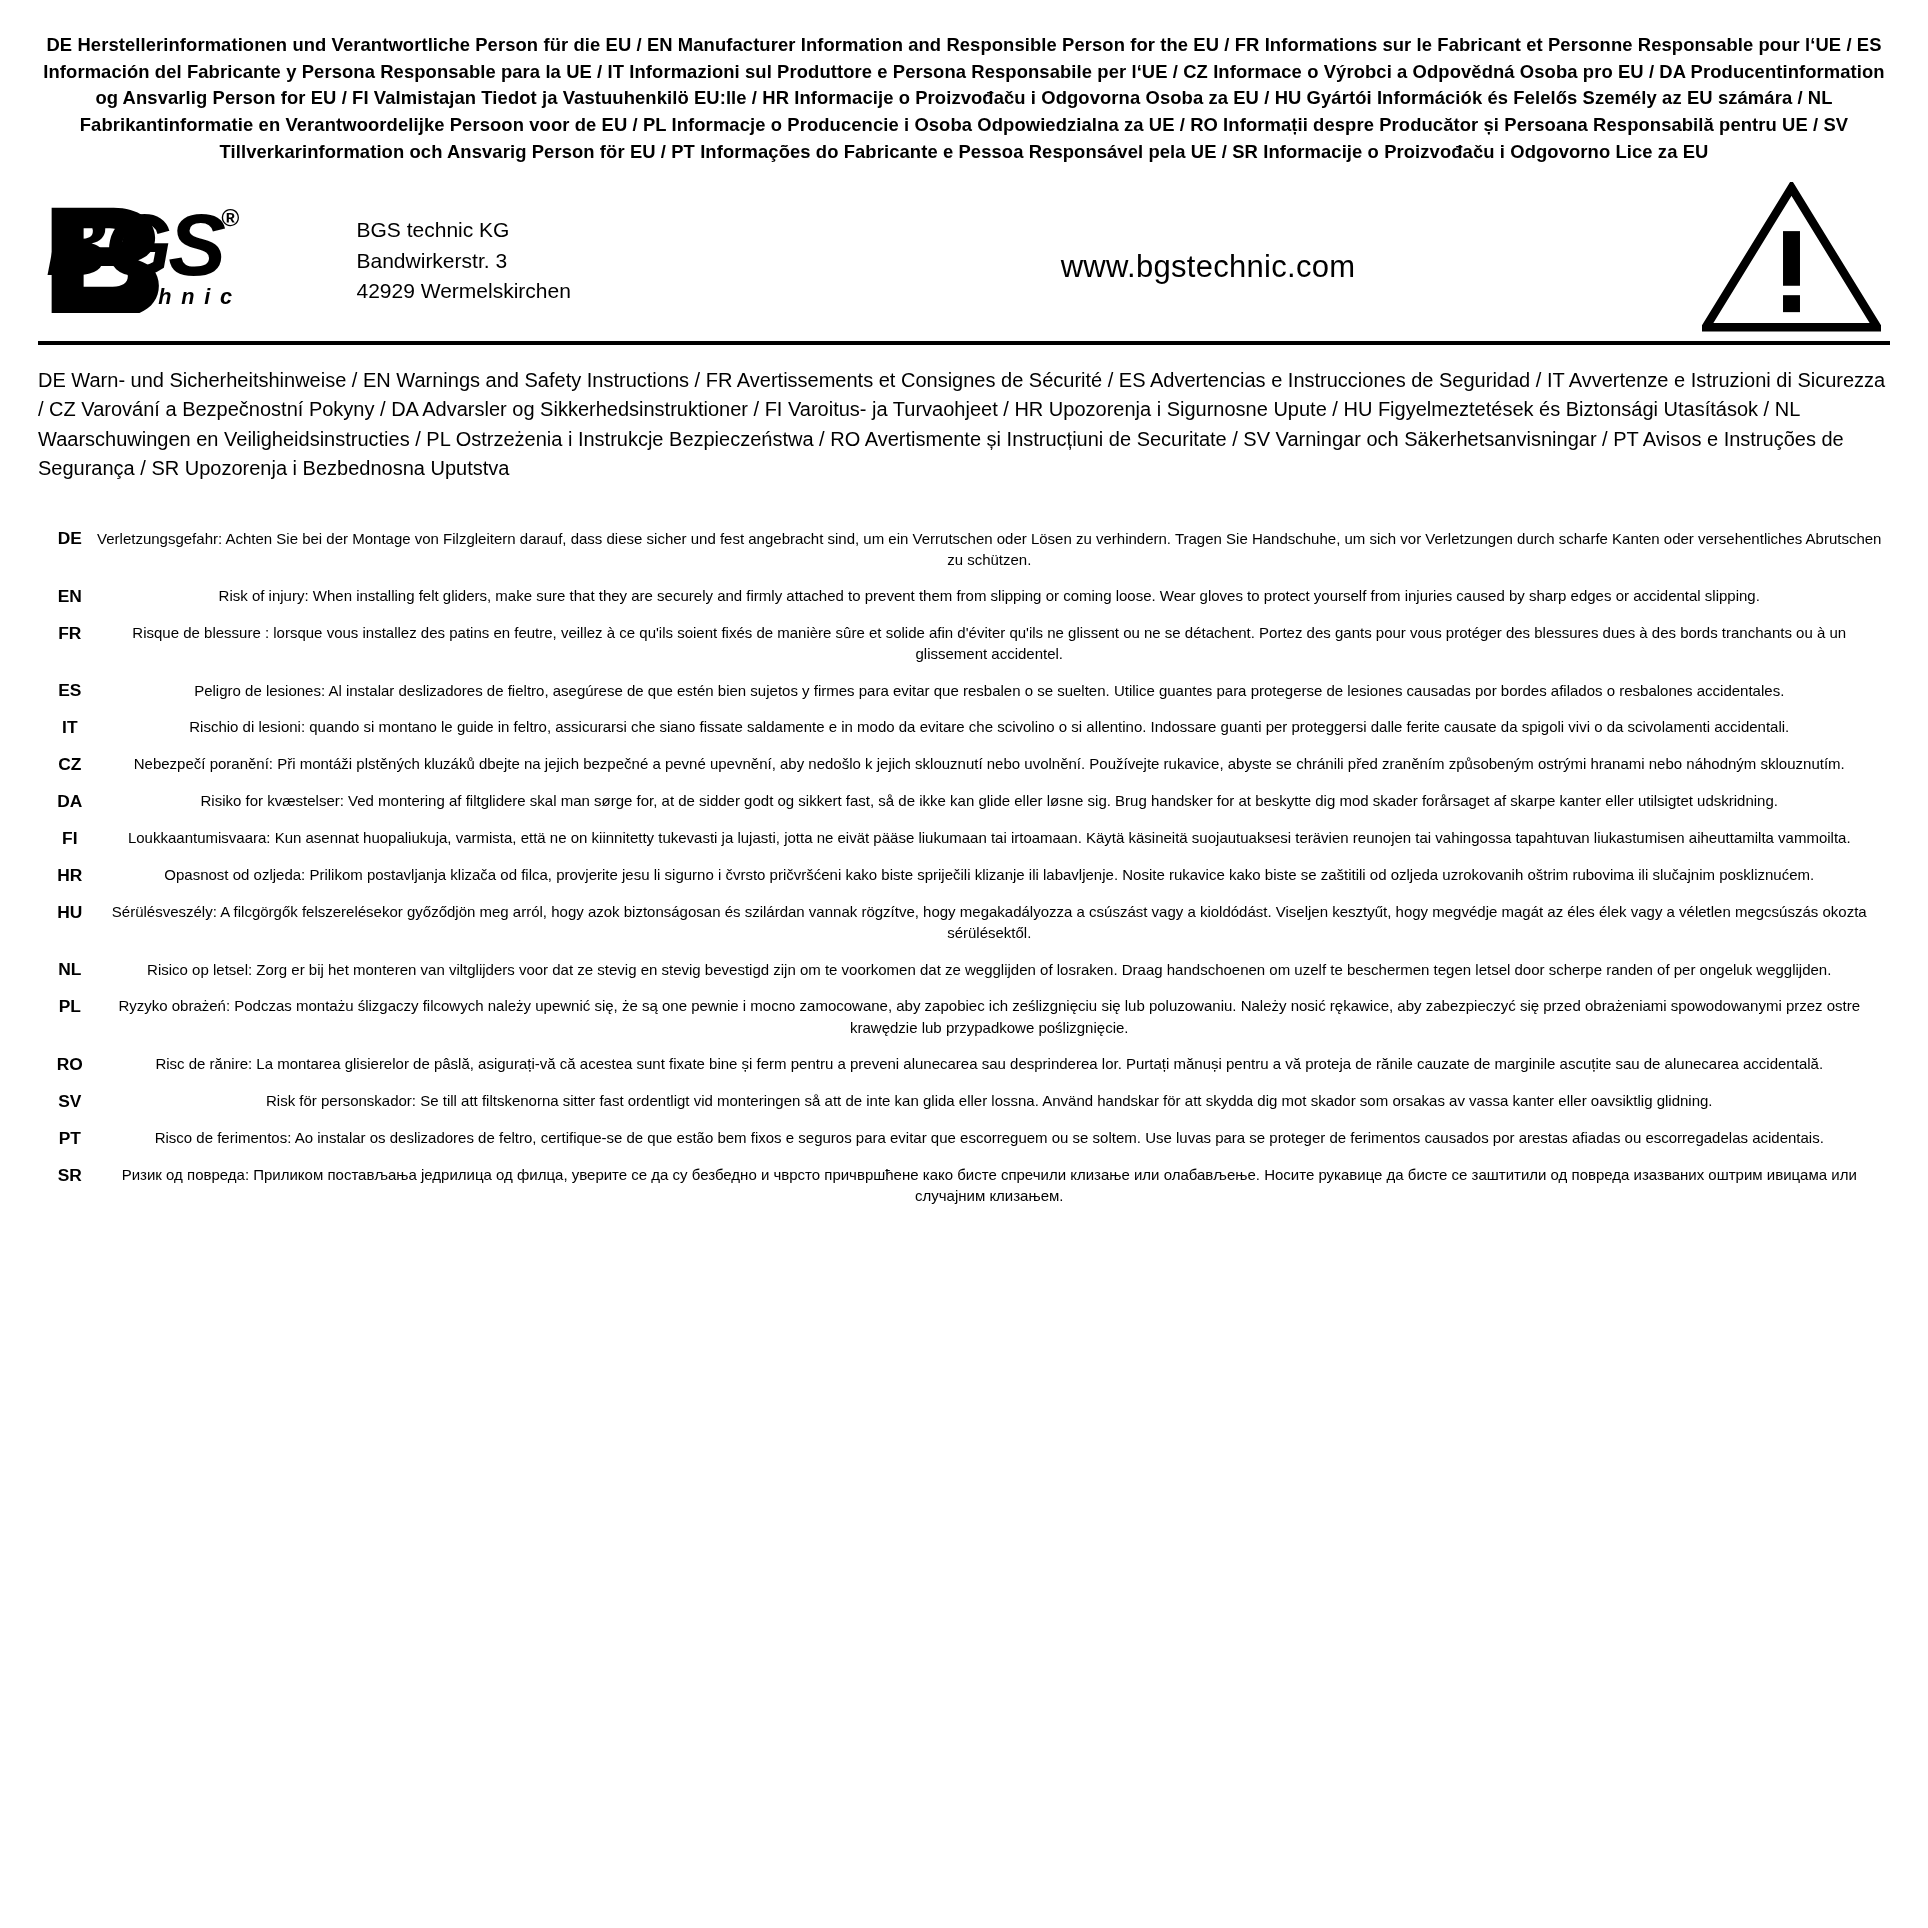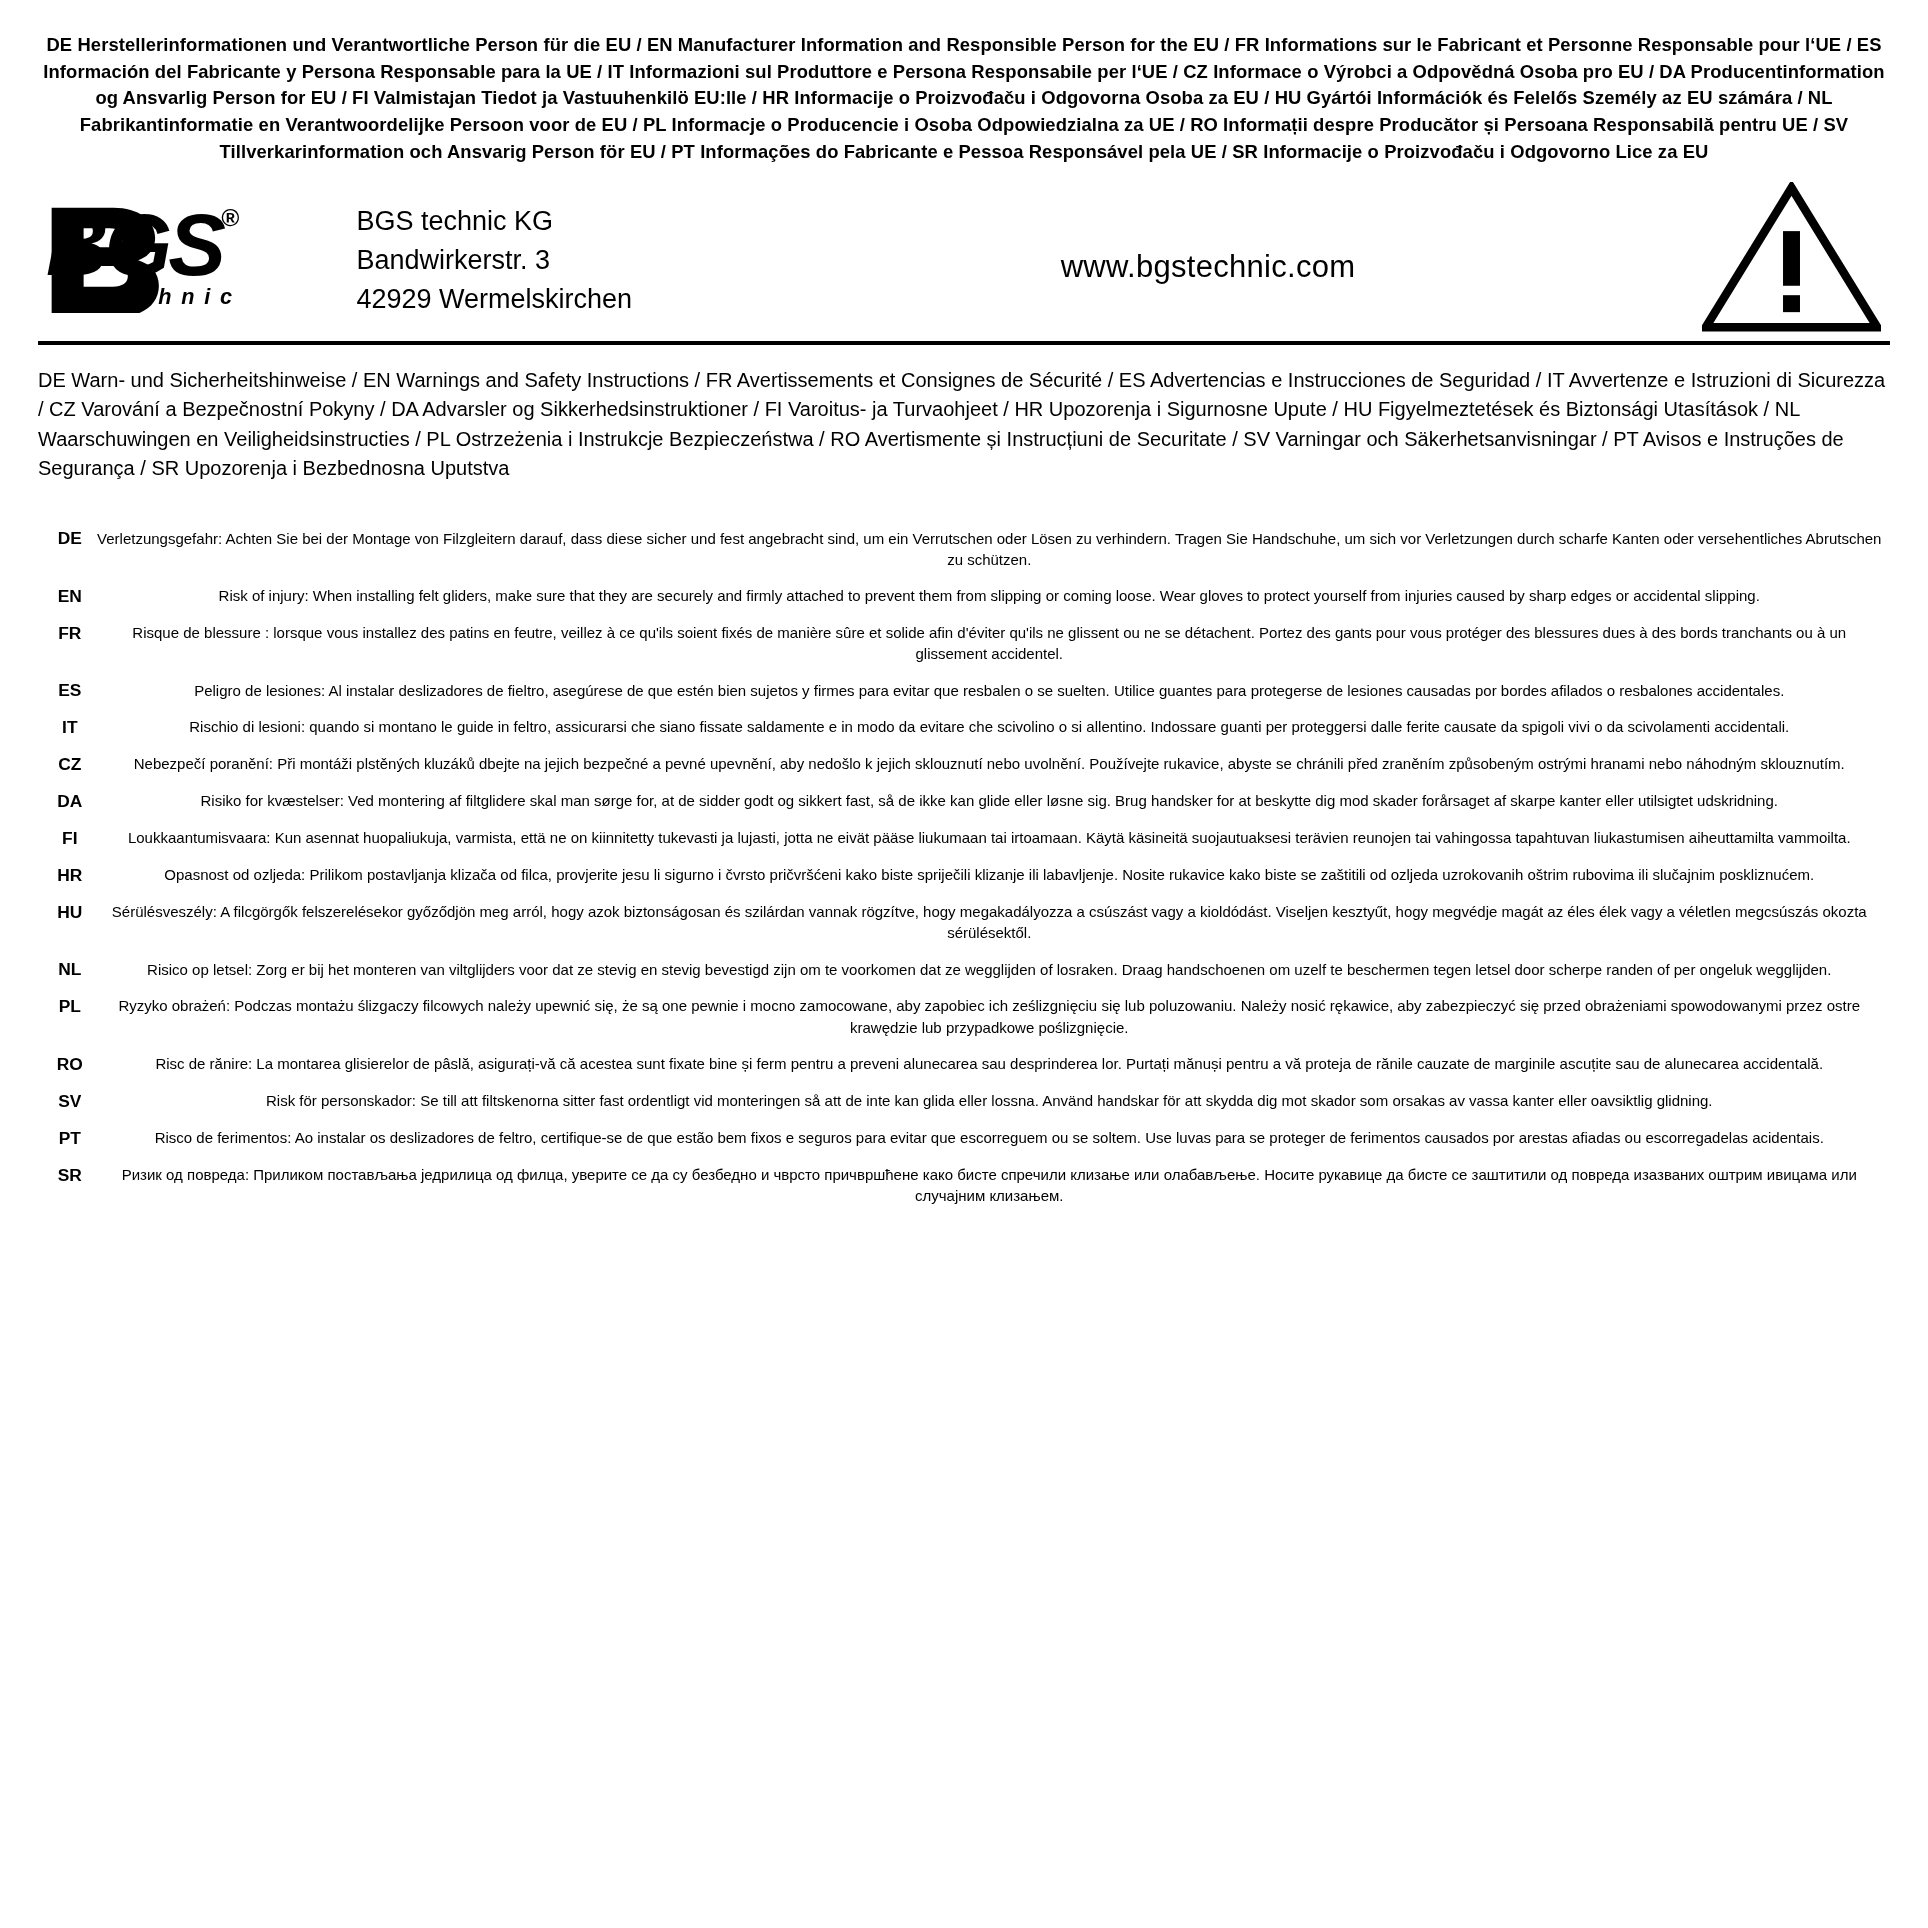--- a/index.html
+++ b/index.html
@@ -45,21 +45,21 @@
   .logo {
     width: 311px;
     flex: 0 0 311px;
     padding-left: 7.5px;
     font-style: italic;
   }
   .logo svg { display: block; }
 
   .addr {
     flex: 0 0 377px;
-    font-size: 27px;
+    font-size: 21px;
     line-height: 1.45;
     padding-top: 5.6px;
   }
   .contact {
     flex: 0 0 358px;
     font-size: 23.5px;
     line-height: 1.45;
     padding-top: 5.6px;
   }
   .website {

